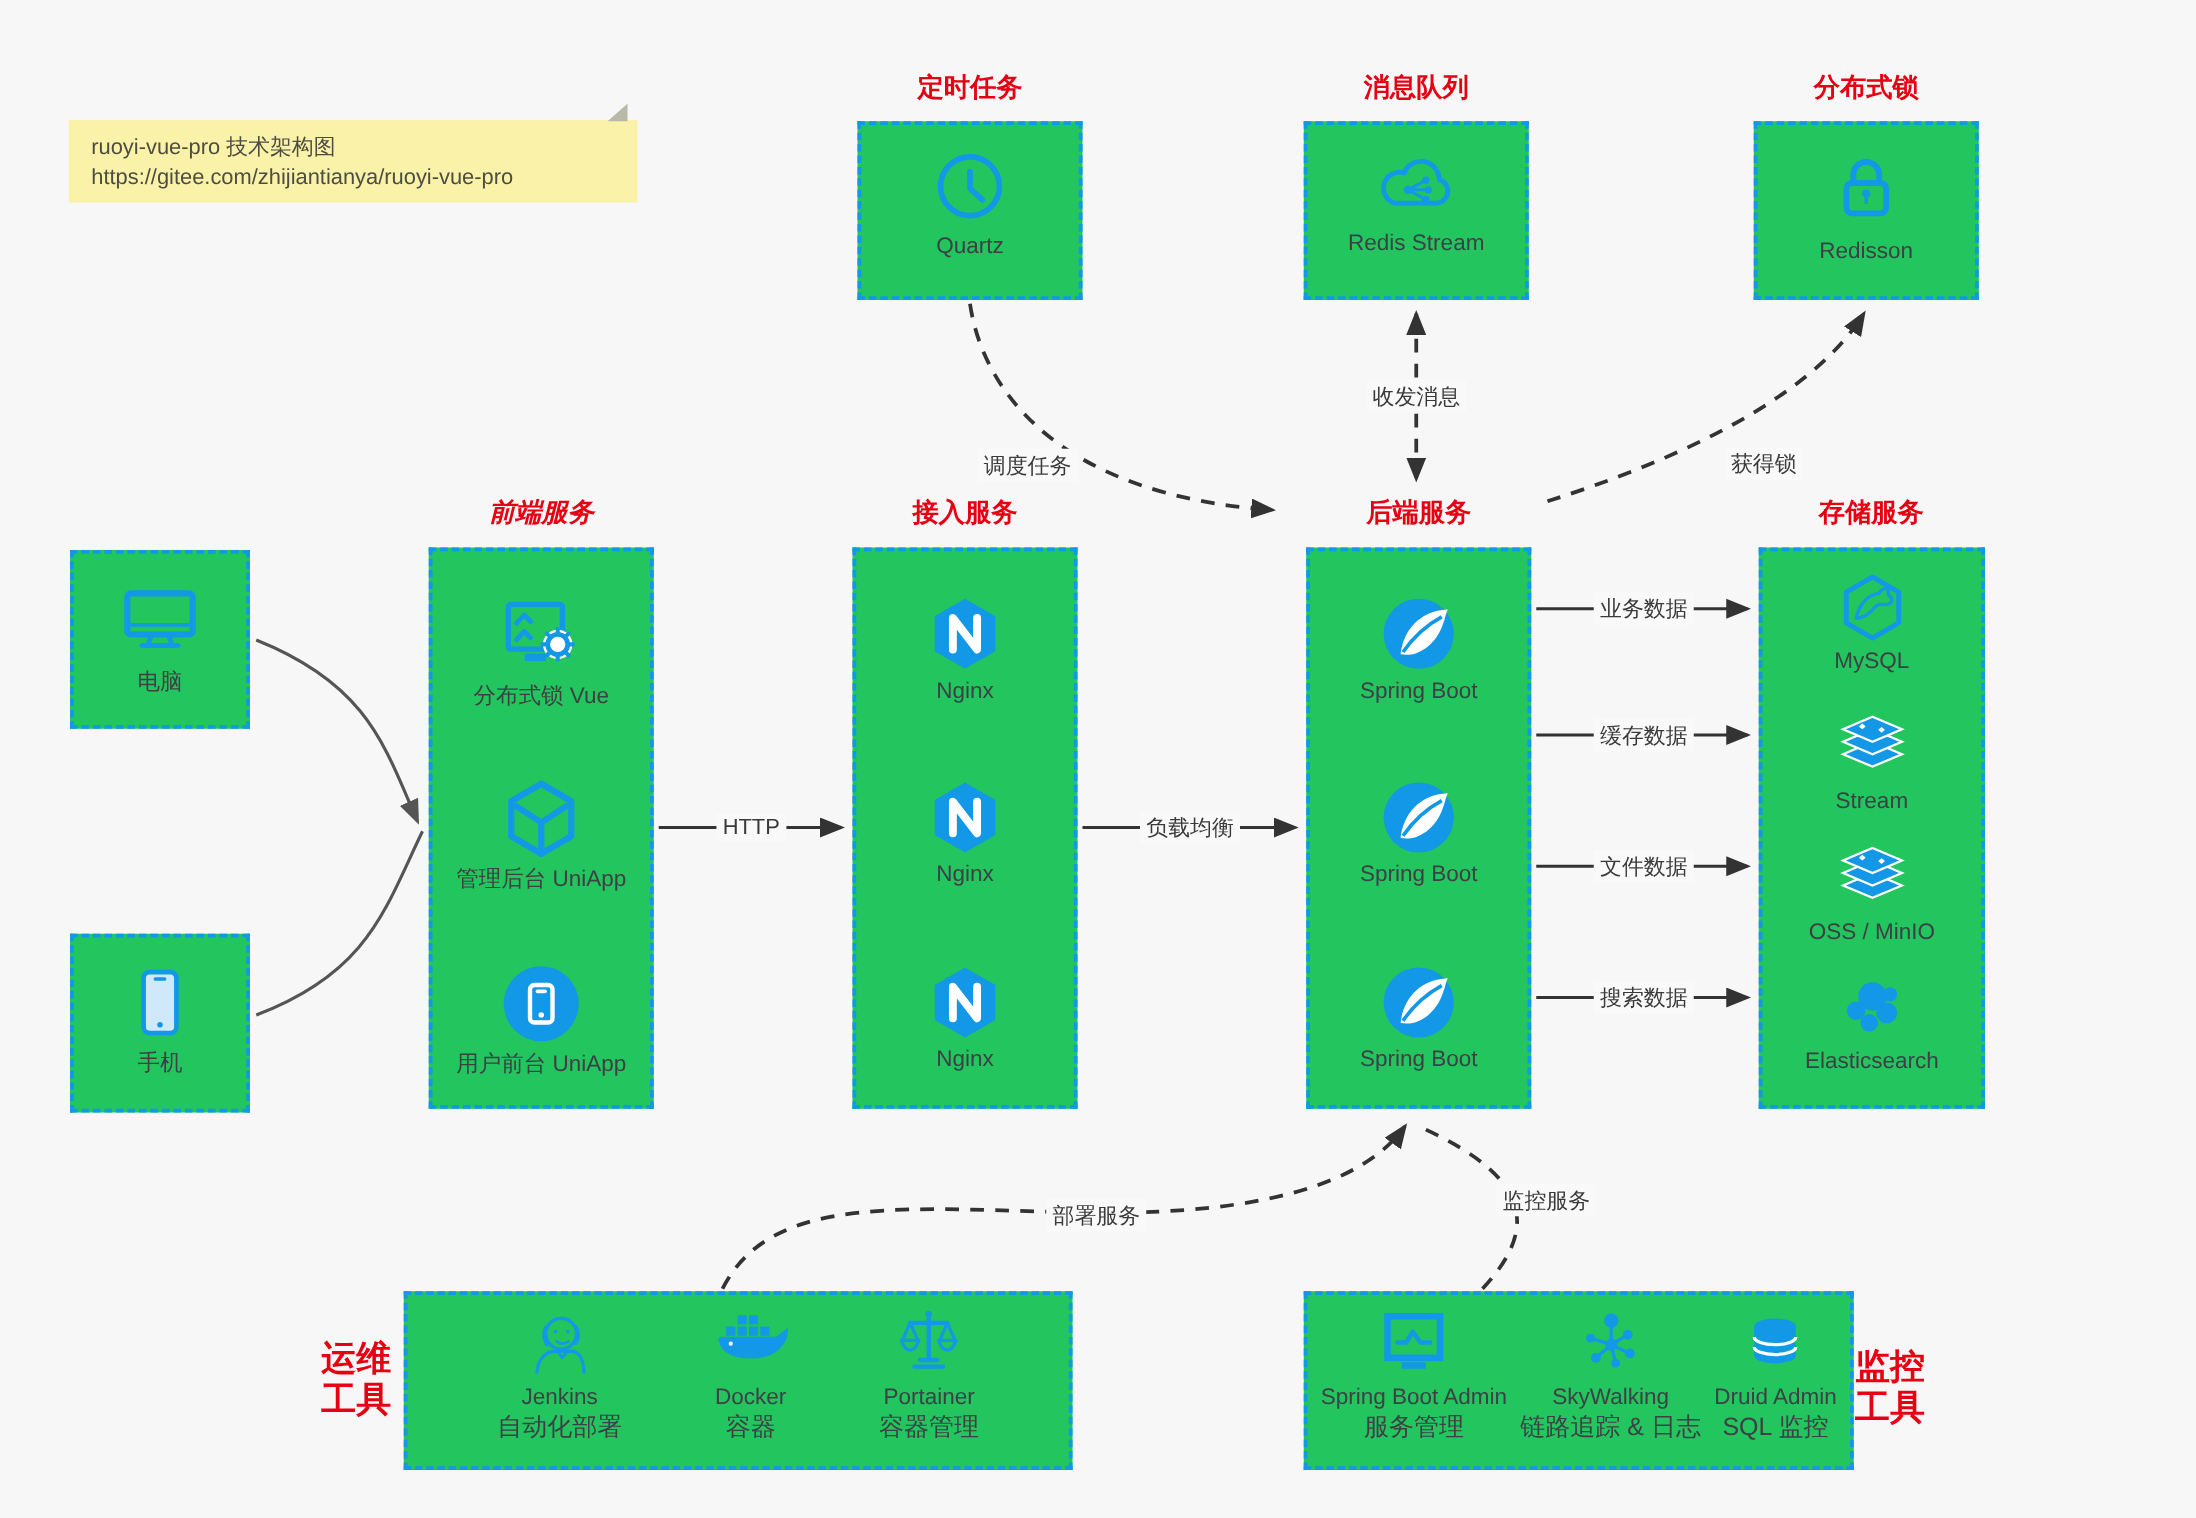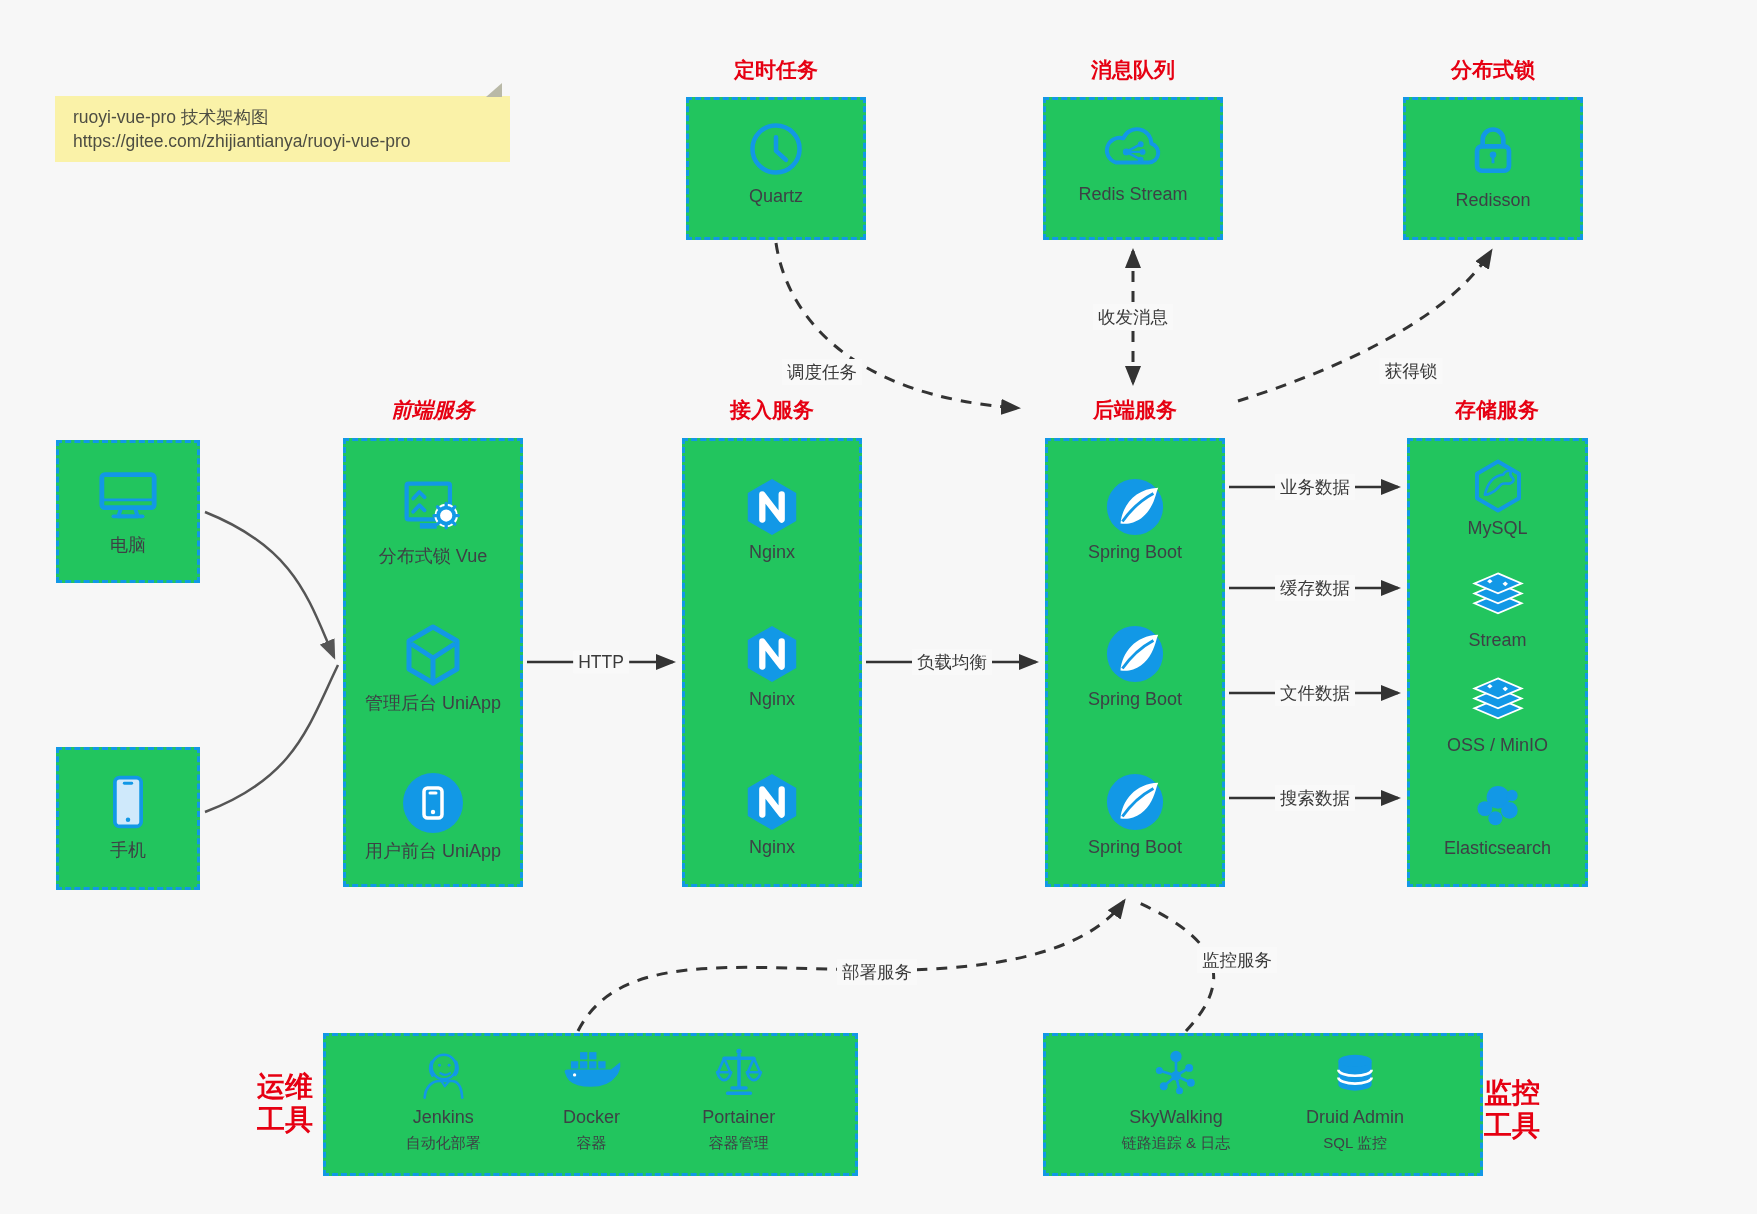--- a/index.html
+++ b/index.html
@@ -73,21 +73,21 @@
   .node-label.m6{margin-top:6px;}
 
   
   .tool-items{
     position:absolute;inset:0;
     display:flex;justify-content:space-evenly;align-items:flex-start;
     padding-top:10px;
   }
   .tool-item{text-align:center;}
   .tool-item .node-label{margin-top:3px;line-height:25px;}
-  .tool-desc{font-size:15px;color:var(--ink);line-height:25px;white-space:nowrap;}
+  .tool-desc{font-size:20px;color:var(--ink);line-height:25px;white-space:nowrap;}
 
   
   .edge-label{
     position:absolute;
     transform:translate(-50%,-50%);
     background:#f9f9f9;
     padding:1px 5px;
     font-size:17.5px;
     color:#3a3a3a;
     white-space:nowrap;
@@ -407,20 +407,31 @@
           </svg>
         </span>
         <div class="node-label">Portainer</div>
         <div class="tool-desc">容器管理</div>
       </div>
     </div>
   </div>
 
   <div class="dbox" style="left:1043px;top:1033px;width:440px;height:143px;">
     <div class="tool-items">
+      <div class="tool-item">
+        <span class="node-icon">
+          <svg width="56" height="56" viewBox="-32 -32 64 64">
+            <rect x="-24" y="-24" width="48" height="38" fill="none" stroke="#1298e6" stroke-width="6"></rect>
+            <path d="M-15 0 H-7 L-1 -10 L6 0 H15" fill="none" stroke="#1298e6" stroke-width="4" stroke-linecap="round" stroke-linejoin="round"></path>
+            <path d="M-11 21 H11" stroke="#1298e6" stroke-width="6"></path>
+          </svg>
+        </span>
+        <div class="node-label">Spring Boot Admin</div>
+        <div class="tool-desc">服务管理</div>
+      </div>
       <div class="tool-item">
         <span class="node-icon">
           <svg width="56" height="56" viewBox="-32 -32 64 64">
             <path d="M0 2 L0 -20 M0 2 L15 -7 M0 2 L17 10 M0 2 L4 19 M0 2 L-14 14 M0 2 L-19 -4" stroke="#1298e6" stroke-width="3"></path>
             <circle cx="0" cy="2" r="5.5" fill="#1298e6"></circle>
             <circle cx="0" cy="-20" r="6.5" fill="#1298e6"></circle>
             <circle cx="15" cy="-7" r="4.5" fill="#1298e6"></circle>
             <circle cx="17" cy="10" r="4.5" fill="#1298e6"></circle>
             <circle cx="4" cy="19" r="4" fill="#1298e6"></circle>
             <circle cx="-14" cy="14" r="4.5" fill="#1298e6"></circle>

